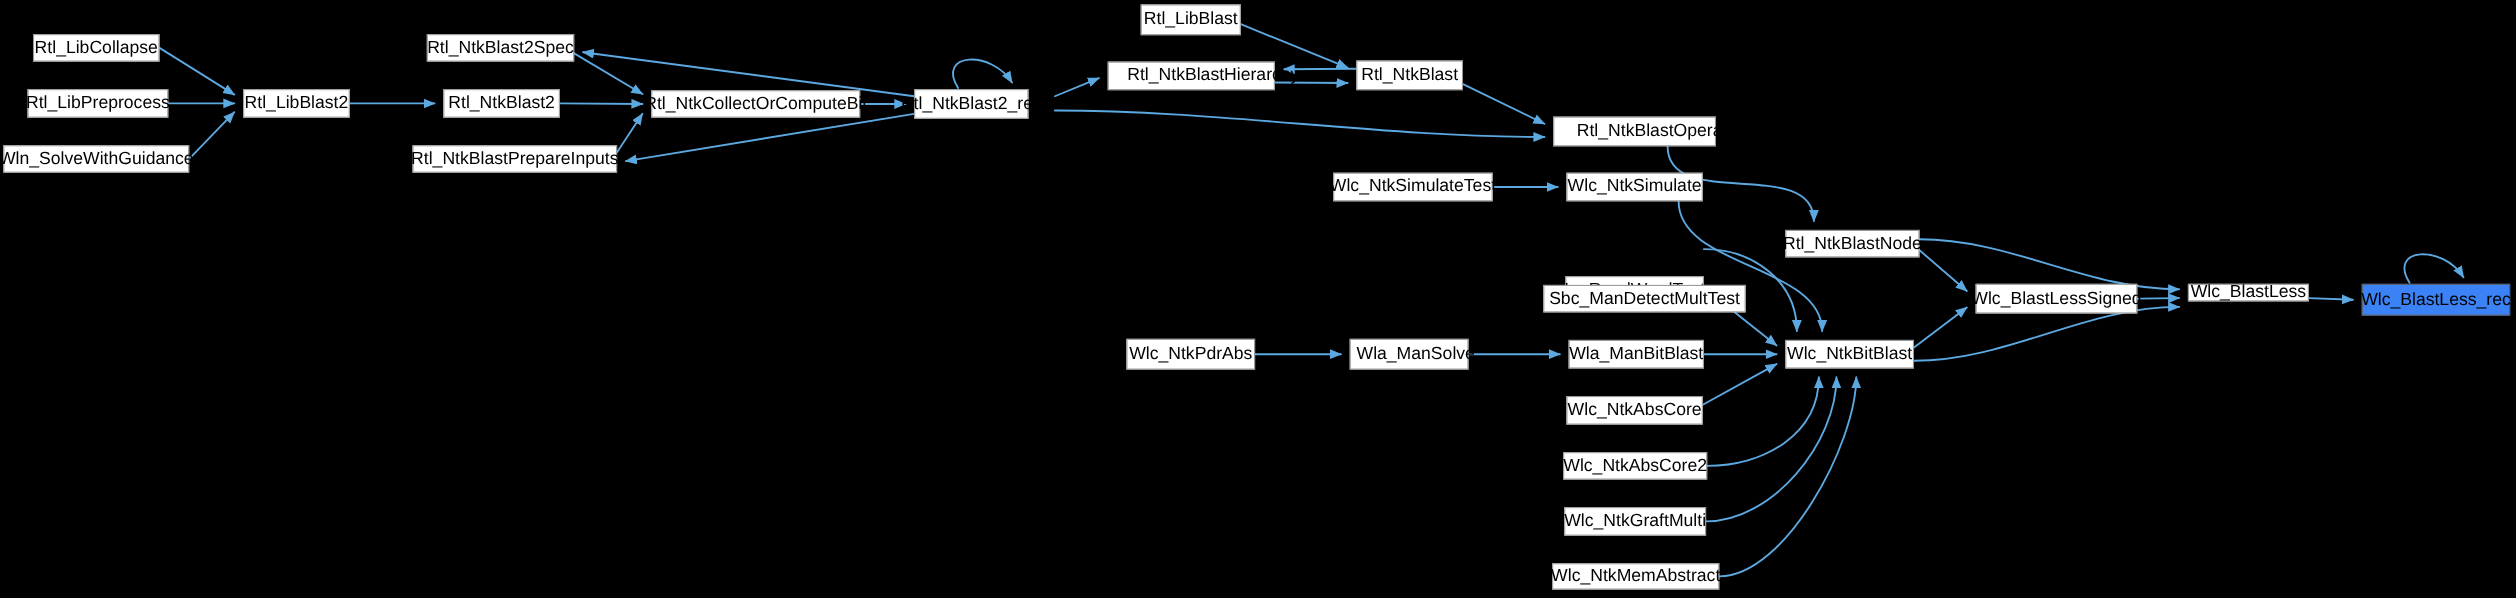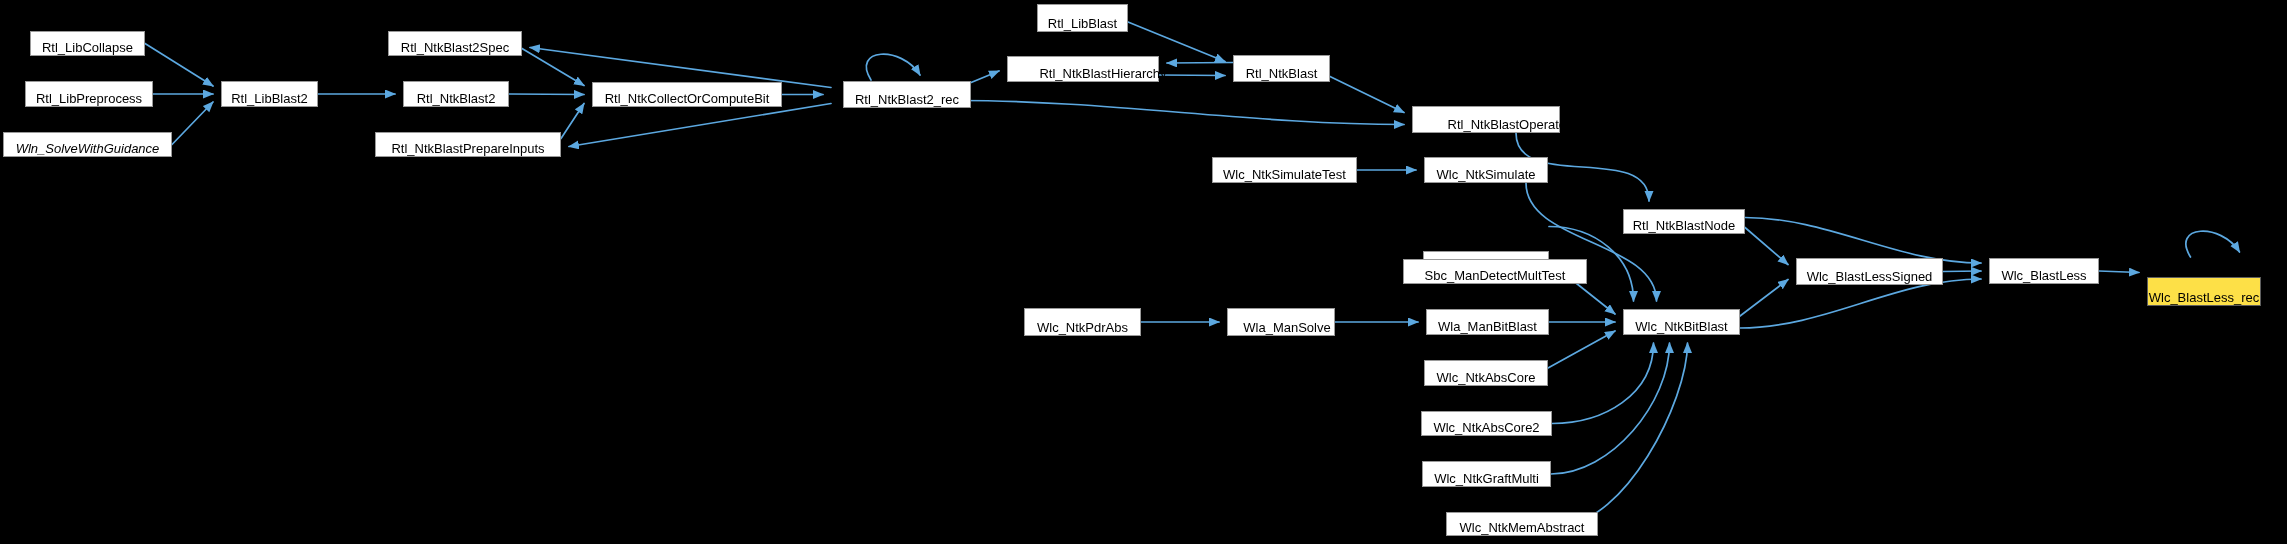--- a/index.html
+++ b/index.html
@@ -7,25 +7,25 @@
     position:relative;
     width:2287px;height:544px;
     background:#000;
     overflow:hidden;
     font-family:"Liberation Sans", sans-serif;
   }
   #edge-layer{position:absolute;left:0;top:0;width:2287px;height:544px;}
   .node{
     position:absolute;
     box-sizing:border-box;
-    display:flex;align-items:flex-end;justify-content:center;
+    display:flex;align-items:center;justify-content:center;
     background:#fff;
     border:1.5px solid #9A9A9A;
     color:#000;
-    font-size:13px;
+    font-size:16px;
     white-space:nowrap;
     cursor:pointer;
   }
   .node.gray{background:#9E9EA0;border-color:#5E5E5E;}
   .node span{pointer-events:none;}
 </style>
 </head>
 <body>
 
 <div id="canvas">
@@ -71,39 +71,39 @@
       <path d="M 1943,271.5 L 1981,271" fill="none" stroke="#5CA8E0" stroke-width="1.7" stroke-linecap="round" marker-end="url(#arr)"></path>
       <path d="M 2099,271 L 2139,272.5" fill="none" stroke="#5CA8E0" stroke-width="1.7" stroke-linecap="round" marker-end="url(#arr)"></path>
       <path d="M 2190.5,257 C 2170.5,225 2220.5,222 2239.5,252" fill="none" stroke="#5CA8E0" stroke-width="1.7" stroke-linecap="round" marker-end="url(#arr)"></path>
     </svg>
 <div class="node" style="left: 30px; top: 31px; width: 115px; height: 25px; background: rgb(255, 255, 255); border-color: rgb(154, 154, 154); color: rgb(0, 0, 0);">
       <span>Rtl_LibCollapse</span>
     </div>
     <div class="node" style="left: 25px; top: 81px; width: 128px; height: 26px; background: rgb(255, 255, 255); border-color: rgb(154, 154, 154); color: rgb(0, 0, 0);">
       <span>Rtl_LibPreprocess</span>
     </div>
-    <div class="node" style="left: 3px; top: 132px; width: 169px; height: 25px; background: rgb(255, 255, 255); border-color: rgb(154, 154, 154); color: rgb(0, 0, 0); font-style: italic;">
+    <div class="node" style="left: 3px; top: 132px; width: 169px; height: 25px; background: rgb(255, 255, 255); border-color: rgb(154, 154, 154); color: rgb(0, 0, 0);">
       <span>Wln_SolveWithGuidance</span>
     </div>
     <div class="node" style="left: 221px; top: 81px; width: 97px; height: 26px; background: rgb(255, 255, 255); border-color: rgb(154, 154, 154); color: rgb(0, 0, 0);">
       <span>Rtl_LibBlast2</span>
     </div>
     <div class="node" style="left: 388px; top: 31px; width: 134px; height: 25px; background: rgb(255, 255, 255); border-color: rgb(154, 154, 154); color: rgb(0, 0, 0);">
       <span>Rtl_NtkBlast2Spec</span>
     </div>
     <div class="node" style="left: 403px; top: 81px; width: 106px; height: 26px; background: rgb(255, 255, 255); border-color: rgb(154, 154, 154); color: rgb(0, 0, 0);">
       <span>Rtl_NtkBlast2</span>
     </div>
     <div class="node" style="left: 375px; top: 132px; width: 186px; height: 25px; background: rgb(255, 255, 255); border-color: rgb(154, 154, 154); color: rgb(0, 0, 0);">
       <span>Rtl_NtkBlastPrepareInputs</span>
     </div>
     <div class="node" style="left: 592px; top: 82px; width: 190px; height: 25px; background: rgb(255, 255, 255); border-color: rgb(154, 154, 154); color: rgb(0, 0, 0);">
       <span>Rtl_NtkCollectOrComputeBit</span>
     </div>
-    <div class="node" style="left: 831px; top: 81px; width: 128px; height: 27px; background: rgb(255, 255, 255); border-color: rgb(154, 154, 154); color: rgb(0, 0, 0); margin-left: 12px;">
+    <div class="node" style="left: 831px; top: 81px; width: 104px; height: 27px; background: rgb(255, 255, 255); border-color: rgb(154, 154, 154); color: rgb(0, 0, 0);">
       <span>Rtl_NtkBlast2_rec</span>
     </div>
     <div class="node" style="left: 1037px; top: 4px; width: 91px; height: 28px; background: rgb(255, 255, 255); border-color: rgb(154, 154, 154); color: rgb(0, 0, 0);">
       <span>Rtl_LibBlast</span>
     </div>
     <div class="node" style="left: 1007px; top: 56px; width: 152px; height: 26px; background: rgb(255, 255, 255); border-color: rgb(154, 154, 154); color: rgb(0, 0, 0); padding-left: 40px;">
       <span>Rtl_NtkBlastHierarchy</span>
     </div>
     <div class="node" style="left: 1233px; top: 55px; width: 97px; height: 27px; background: rgb(255, 255, 255); border-color: rgb(154, 154, 154); color: rgb(0, 0, 0);">
       <span>Rtl_NtkBlast</span>
@@ -140,25 +140,25 @@
     </div>
     <div class="node" style="left: 1424px; top: 360px; width: 124px; height: 26px; background: rgb(255, 255, 255); border-color: rgb(154, 154, 154); color: rgb(0, 0, 0);">
       <span>Wlc_NtkAbsCore</span>
     </div>
     <div class="node" style="left: 1421px; top: 411px; width: 131px; height: 25px; background: rgb(255, 255, 255); border-color: rgb(154, 154, 154); color: rgb(0, 0, 0);">
       <span>Wlc_NtkAbsCore2</span>
     </div>
     <div class="node" style="left: 1422px; top: 461px; width: 129px; height: 26px; background: rgb(255, 255, 255); border-color: rgb(154, 154, 154); color: rgb(0, 0, 0);">
       <span>Wlc_NtkGraftMulti</span>
     </div>
-    <div class="node" style="left: 1411px; top: 512px; width: 152px; height: 24px; background: rgb(255, 255, 255); border-color: rgb(154, 154, 154); color: rgb(0, 0, 0); margin-left: 35px;">
+    <div class="node" style="left: 1411px; top: 512px; width: 152px; height: 24px; background: rgb(255, 255, 255); border-color: rgb(154, 154, 154); color: rgb(0, 0, 0);">
       <span>Wlc_NtkMemAbstract</span>
     </div>
     <div class="node" style="left: 1796px; top: 258px; width: 147px; height: 27px; background: rgb(255, 255, 255); border-color: rgb(154, 154, 154); color: rgb(0, 0, 0);">
       <span>Wlc_BlastLessSigned</span>
     </div>
-    <div class="node" style="left: 1989px; top: 258px; width: 110px; height: 26px; background: rgb(255, 255, 255); border-color: rgb(154, 154, 154); color: rgb(0, 0, 0);">
+    <div class="node" style="left: 1989px; top: 258px; width: 110px; height: 16px; background: rgb(255, 255, 255); border-color: rgb(154, 154, 154); color: rgb(0, 0, 0);">
       <span>Wlc_BlastLess</span>
     </div>
-    <div class="node gray" style="left: 2147px; top: 258px; width: 114px; height: 29px; background: #fde047; border-color: rgb(94, 94, 94); color: rgb(0, 0, 0); margin-top: 19px;">
+    <div class="node gray" style="left: 2147px; top: 258px; width: 135px; height: 29px; background: #3b82f6; border-color: rgb(94, 94, 94); color: rgb(0, 0, 0);">
       <span>Wlc_BlastLess_rec</span>
     </div>
   </div>
 
 </body></html>

